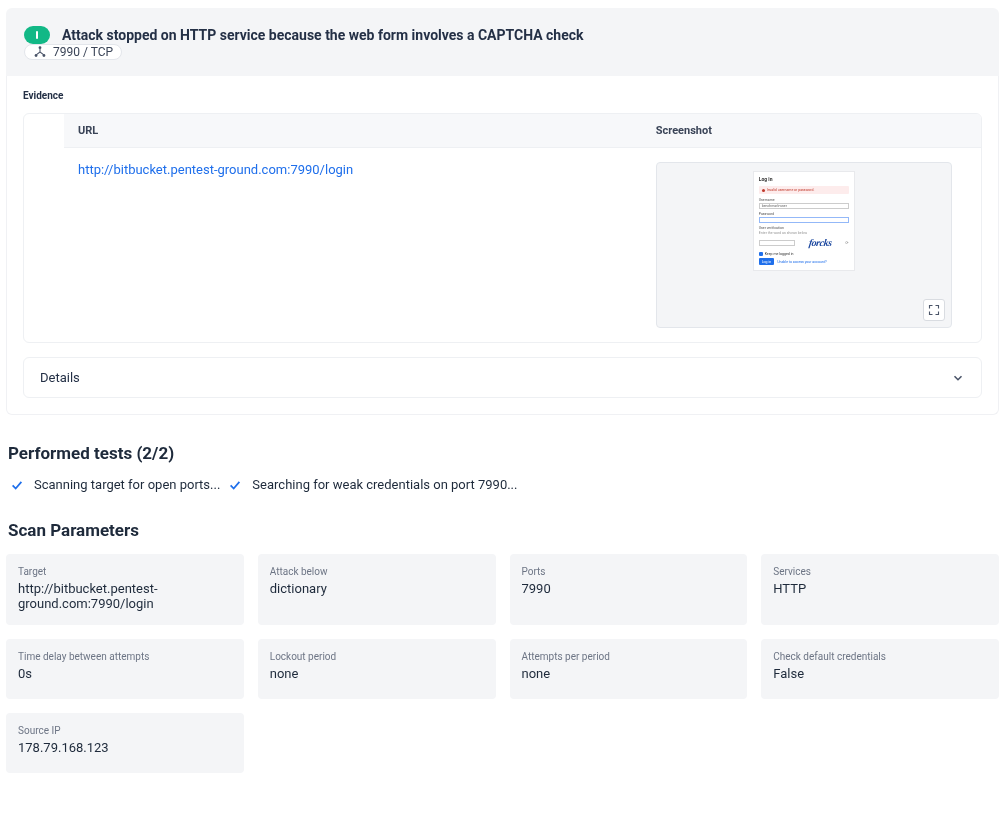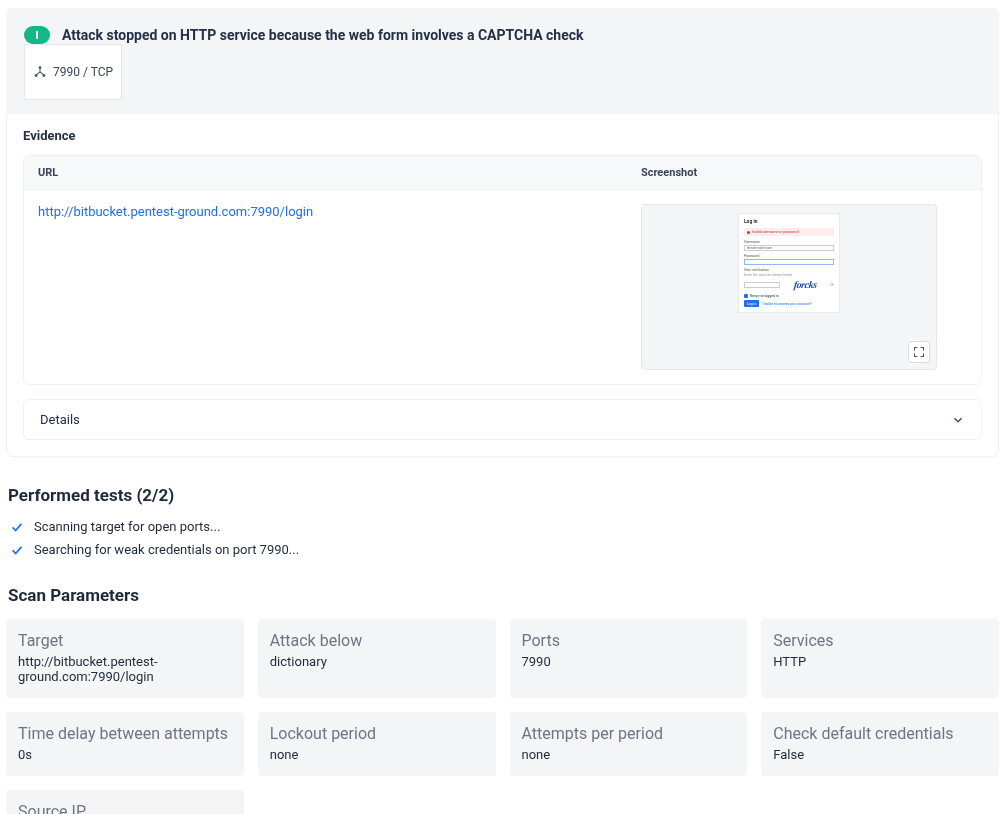--- a/index.html
+++ b/index.html
@@ -40,44 +40,45 @@
     font-weight: 700;
     font-size: 14px;
     color: #243046;
   }
   .port-chip {
     display: inline-flex;
     align-items: center;
     gap: 6px;
     background: #fff;
     border: 1px solid #e3e6eb;
-    border-radius: 0;
-    padding: 20px 8px;
+    border-radius: 8px;
+    padding: 0 8px;
     font-size: 12px;
     color: #3a4457;
   }
   .port-chip svg { width: 14px; height: 14px; }
   .evidence-card {
     background: #fff;
     border: 1px solid #f0f1f4;
     border-top: none;
     border-radius: 0 0 6px 6px;
     padding: 14px 16px 16px 16px;
   }
   .evidence-title {
     font-weight: 700;
-    font-size: 13px;
+    font-size: 10px;
     color: #243046;
     margin-bottom: 12px;
   }
   .evidence-table {
     width: 100%;
     border: 1px solid #eef0f3;
     border-radius: 6px;
     overflow: hidden;
+    padding-left: 40px;
   }
   .evidence-table-head {
     display: flex;
     background: #f7f8fa;
     border-bottom: 1px solid #eef0f3;
   }
   .evidence-table-head .th {
     padding: 10px 14px;
     font-size: 11px;
     font-weight: 700;
@@ -201,21 +202,20 @@
   .chevron { width:14px; height:14px; stroke:#4a5468; }
 
   .section-title {
     font-size: 17px;
     font-weight: 700;
     color: #1e2a3b;
     margin: 28px 0 14px 2px;
   }
   .tests-list {
     display: flex;
-    flex-direction: column;
     gap: 8px;
     margin-left: 4px;
   }
   .test-item {
     display: flex;
     align-items: center;
     gap: 10px;
     font-size: 13px;
     color: #1e2a3b;
   }
@@ -227,21 +227,21 @@
     gap: 14px;
     margin-top: 4px;
   }
   .param-card {
     background: #f4f5f7;
     border-radius: 4px;
     padding: 12px 12px 14px 12px;
     min-height: 60px;
   }
   .param-label {
-    font-size: 16px;
+    font-size: 10px;
     color: #6d7585;
     margin-bottom: 4px;
   }
   .param-value {
     font-size: 13px;
     color: #1e2a3b;
     word-break: break-word;
   }
 </style>
 </head>

